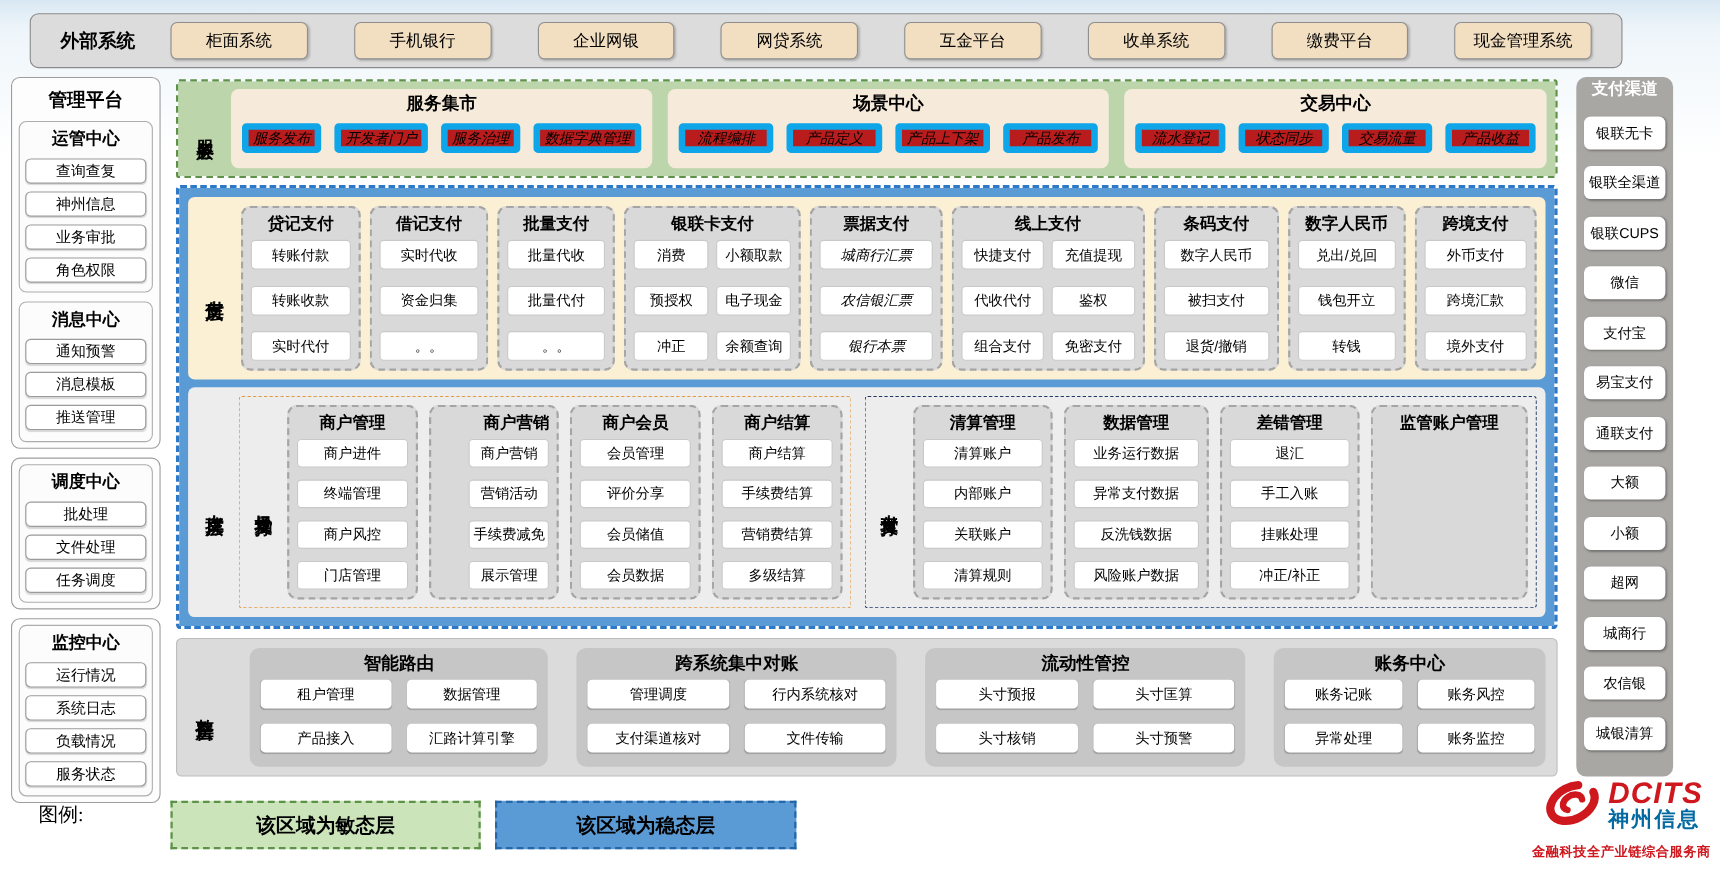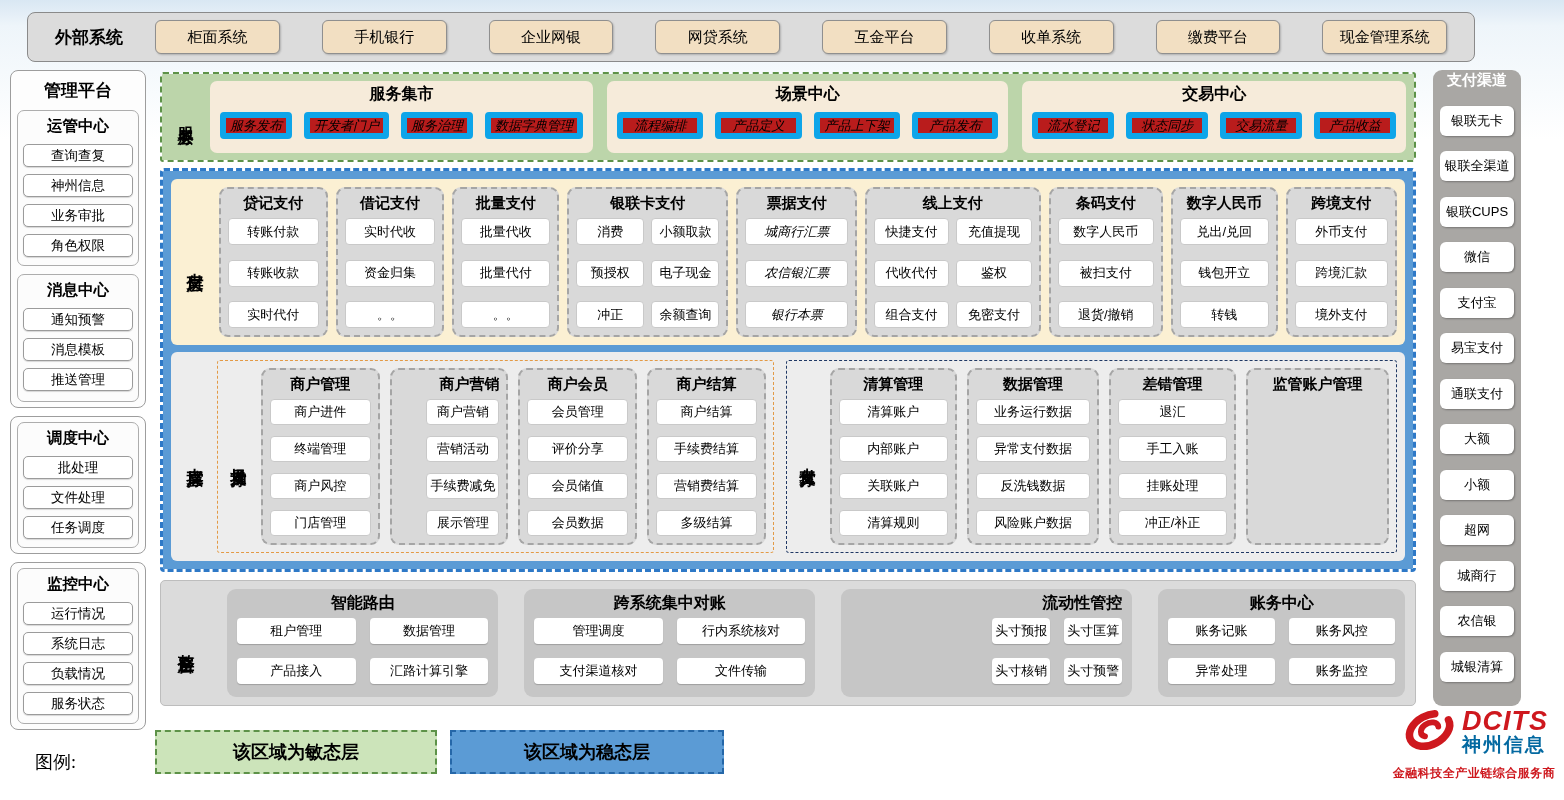--- a/index.html
+++ b/index.html
@@ -85,21 +85,21 @@
   .integ-items .cell-btn { height:26px; border:none; box-shadow:0 1px 1px rgba(0,0,0,.2); }
 
   
   .chan { left:1433px; top:70px; width:88px; height:636px; background:#a9a7a4; border-radius:9px;
     padding:1px 7px; display:flex; flex-direction:column; gap:15.5px; }
   .chan-title { color:#fff; font-weight:bold; font-size:15px; text-align:center; }
   .chan-btn { height:30px; background:#fff; border-radius:6px; display:flex; align-items:center;
     justify-content:center; font-size:13px; white-space:nowrap; box-shadow:1px 1px 2px rgba(0,0,0,.3); }
 
   
-  .legend { left:35px; top:728px; width:700px; height:46px; display:flex; align-items:flex-end;font-family:Liberation Serif, serif; }
+  .legend { left:35px; top:728px; width:700px; height:46px; display:flex; align-items:flex-start;font-family:Liberation Serif, serif; }
   .legend-label { font-size:18px; width:72px; }
   .legend-box { height:44px; display:flex; align-items:center; justify-content:center;
     font-size:18px; font-weight:bold; background-clip:padding-box; }
   .legend-box.agile { width:282px; margin-left:48px; background:#cce4ba; border:2px dashed #5d9248; }
   .legend-box.stable-b { width:274px; margin-left:13px; background:#5b9bd5; border:2.5px dashed #2567a8; }
 
   
   .logo { left:1386px; top:700px; width:176px; height:92px; display:flex; flex-direction:column; align-items:center; }
   .logo-top { display:flex; align-items:center; gap:4px; }
   .logo-texts { display:flex; flex-direction:column; line-height:1.05; }
@@ -372,21 +372,21 @@
       </div>
       <div class="integ-box" style="flex: 1.1 1 0px;">
         <div class="integ-title">跨系统集中对账</div>
         <div class="integ-items">
           <div class="cell-btn">管理调度</div>
           <div class="cell-btn">行内系统核对</div>
           <div class="cell-btn">支付渠道核对</div>
           <div class="cell-btn">文件传输</div>
         </div>
       </div>
-      <div class="integ-box" style="flex: 1.1 1 0px; align-items: flex-end;">
+      <div class="integ-box" style="flex: 1.1 1 0px;">
         <div class="integ-title">流动性管控</div>
         <div class="integ-items">
           <div class="cell-btn">头寸预报</div>
           <div class="cell-btn">头寸匡算</div>
           <div class="cell-btn">头寸核销</div>
           <div class="cell-btn">头寸预警</div>
         </div>
       </div>
       <div class="integ-box" style="flex: 0.92 1 0px;">
         <div class="integ-title">账务中心</div>

